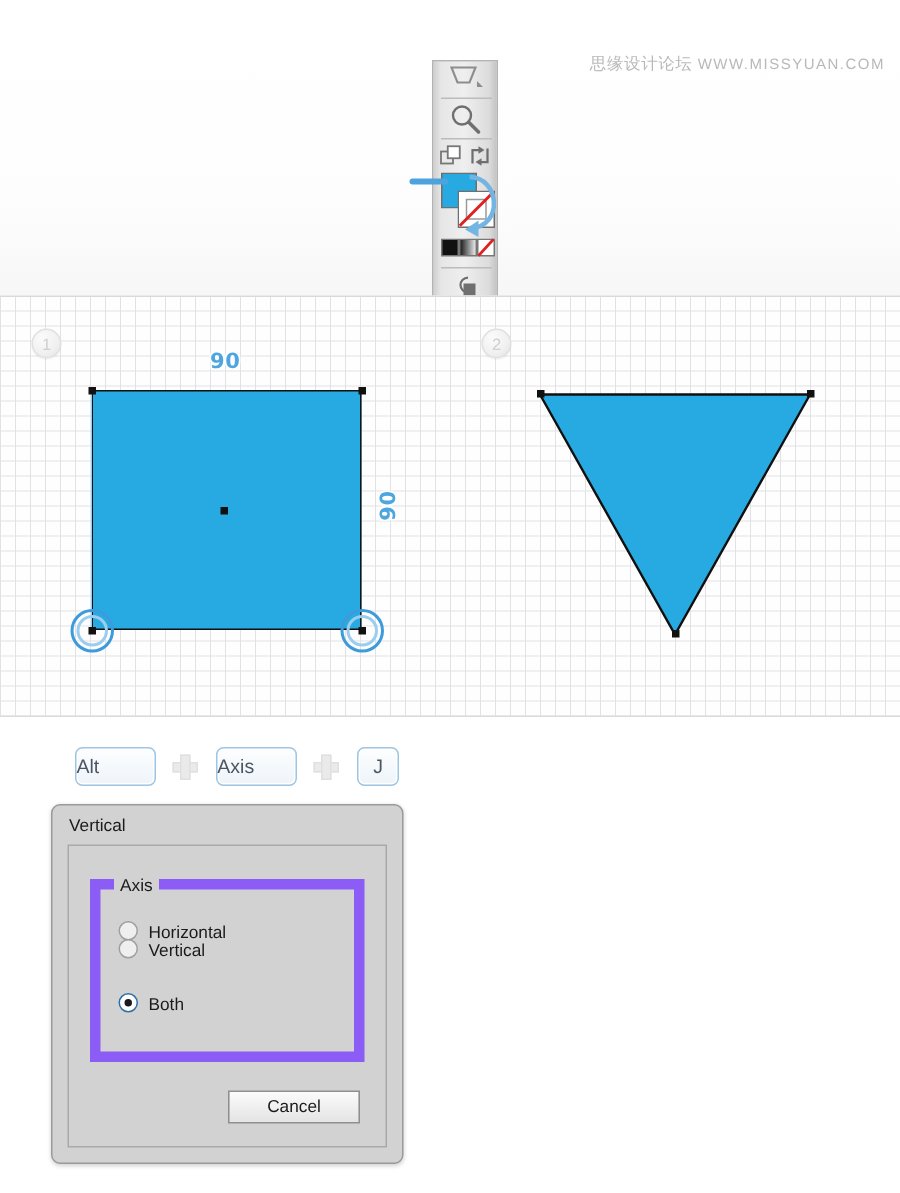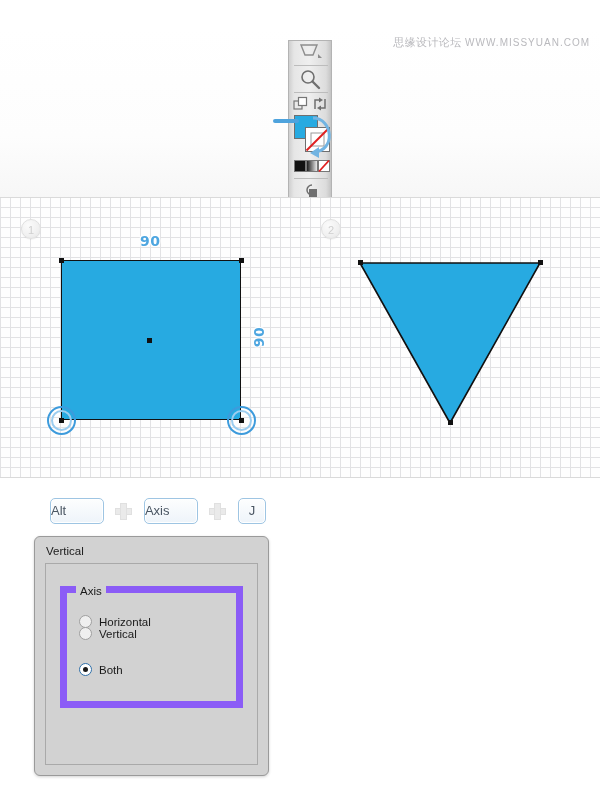--- a/index.html
+++ b/index.html
@@ -325,15 +325,16 @@
 
       <div class="radio-row" style="top:32px;">
         <span class="radio"></span><span>Vertical</span>
       </div>
 
       <div class="radio-row" style="top:68px;">
         <span class="radio checked"></span><span>Both</span>
       </div>
     </div>
 
+    <div class="dlg-btn" style="left:106px;top:163px;">Cancel</div>
 
   </div>
 </div>
 
 </body></html>

